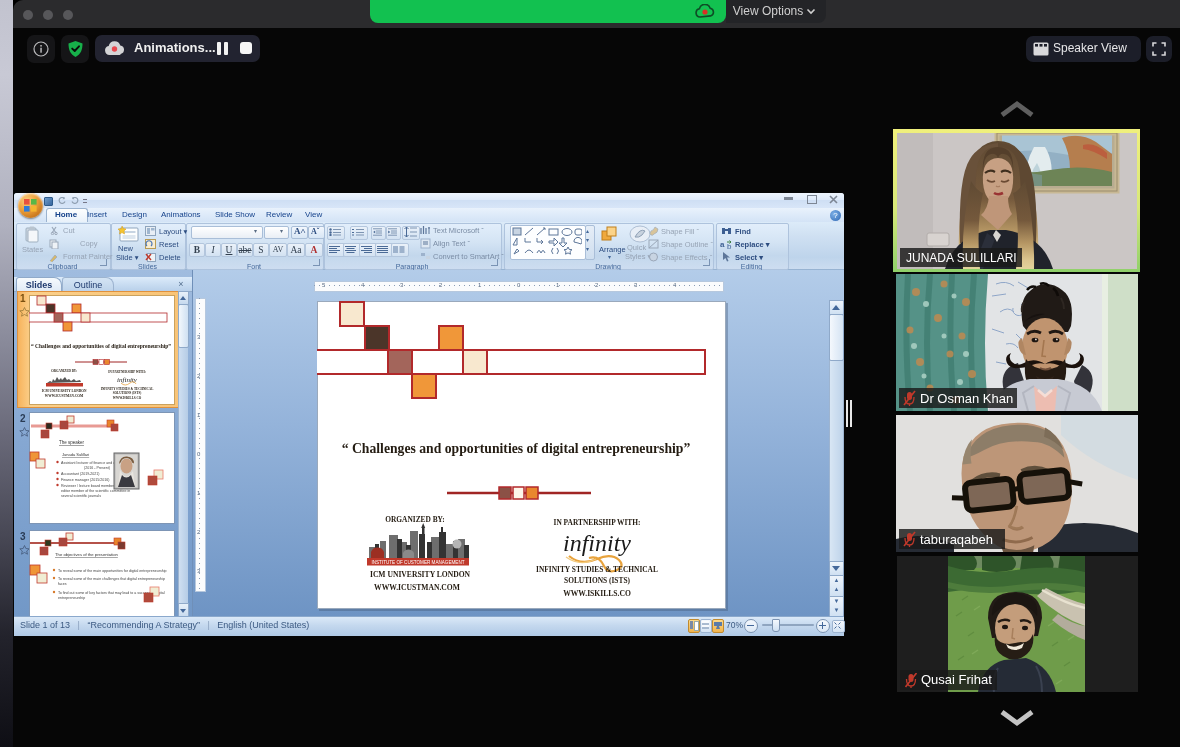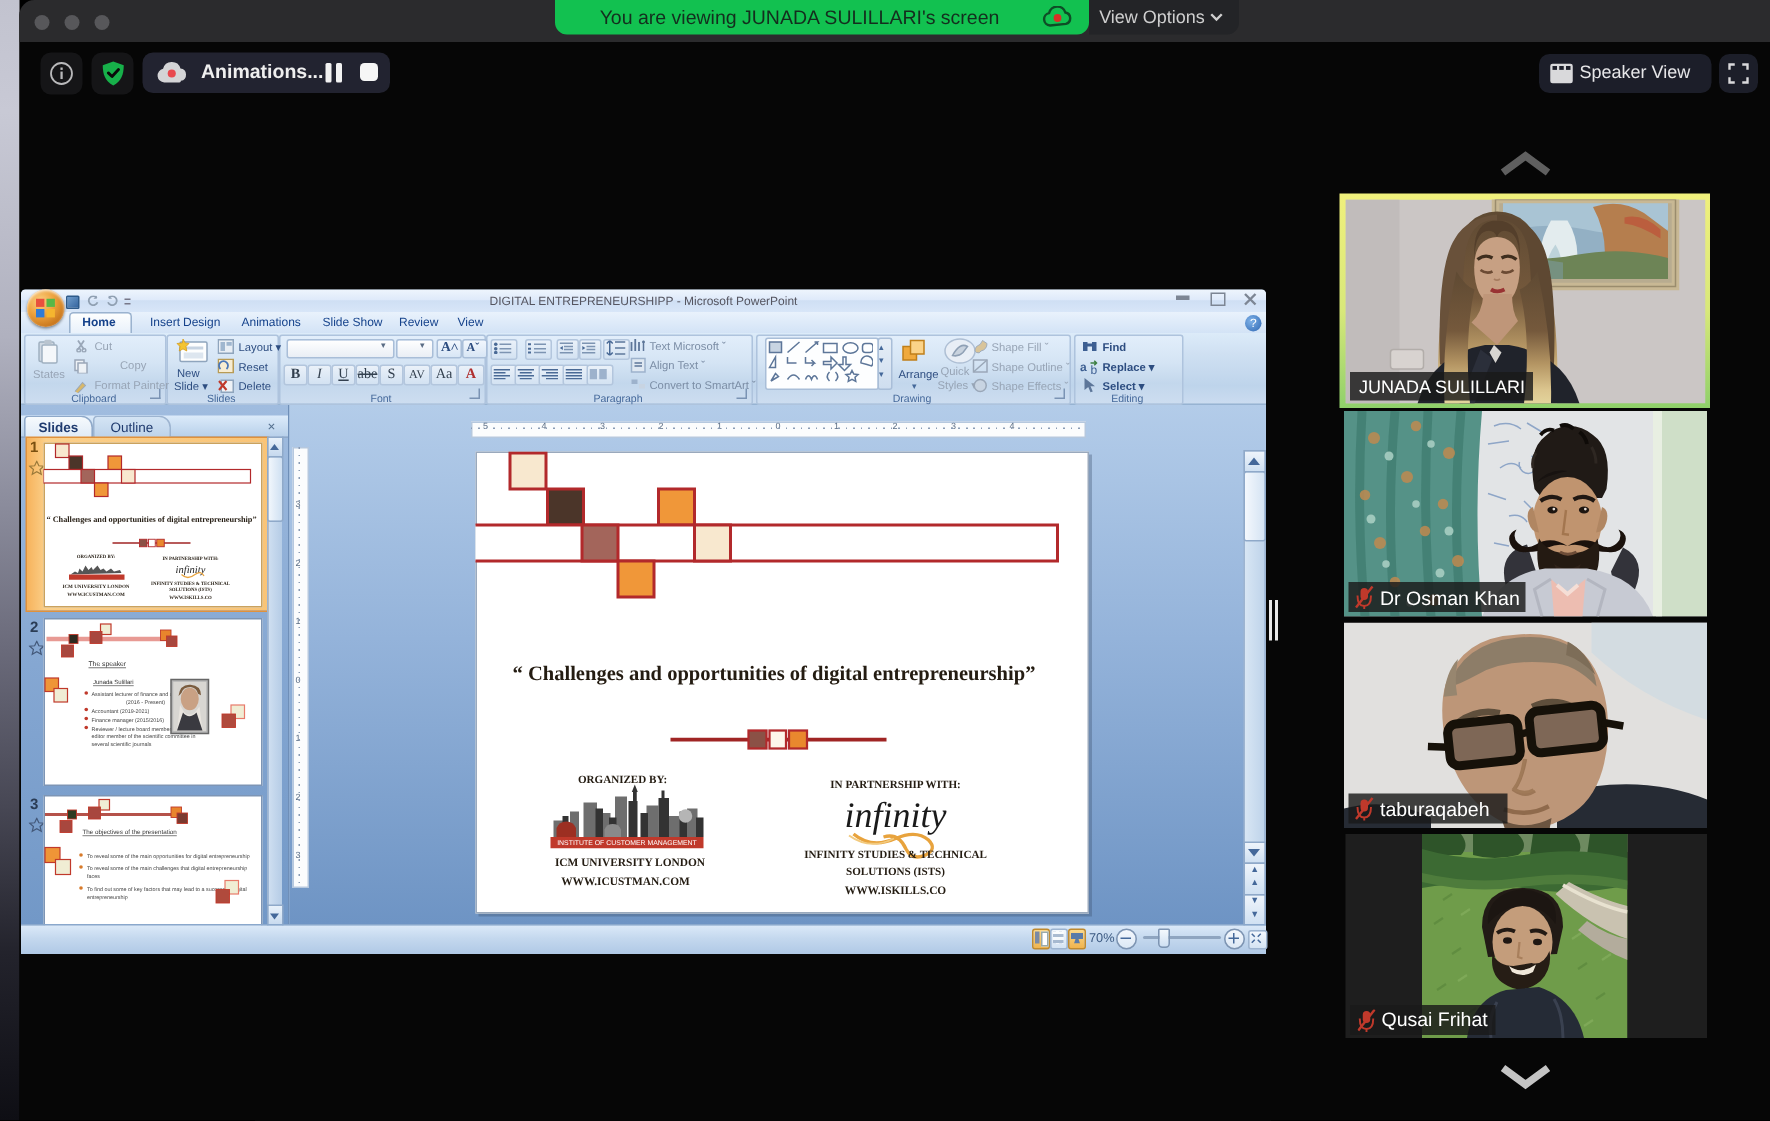--- a/index.html
+++ b/index.html
@@ -14,21 +14,20 @@
   <div class="abs" style="left:0;top:0;width:13px;height:747px;background:linear-gradient(180deg,#c2c3cf 0%,#c8c9d5 10%,#b0b1bf 30%,#8b8c9c 45%,#6a6a7a 58%,#474754 72%,#23232c 85%,#0e0e14 100%);"></div>
 
   <div class="abs" style="left:13px;top:0;width:1167px;height:747px;background:#060606;border-top-left-radius:10px;"></div>
 
   <div class="abs" style="left:13px;top:0;width:1167px;height:28px;background:#2b2b2d;border-top-left-radius:10px;"></div>
   <div class="abs" style="left:23px;top:10px;width:10px;height:10px;border-radius:50%;background:#57575a;"></div>
   <div class="abs" style="left:43px;top:10px;width:10px;height:10px;border-radius:50%;background:#57575a;"></div>
   <div class="abs" style="left:63px;top:10px;width:10px;height:10px;border-radius:50%;background:#57575a;"></div>
 
   <div class="abs" style="left:370px;top:0;width:356px;height:23px;background:#12c150;border-radius:0 0 8px 8px;"></div>
-  <div class="abs" style="left:370px;top:0;width:326px;height:23px;color:#142e1e;font-size:13px;line-height:23px;text-align:center;">You are viewing JUNADA SULILLARI's screen</div>
   <svg class="abs" style="left:694px;top:4px;" width="22" height="16" viewBox="0 0 22 16">
     <path d="M6 13 a4.2 4.2 0 0 1 -0.6 -8.3 a5.6 5.6 0 0 1 10.8 -0.4 a3.9 3.9 0 0 1 0.4 7.6 z" fill="none" stroke="#0e4d26" stroke-width="1.6"></path>
     <circle cx="11" cy="8" r="2.6" fill="#d93025"></circle>
   </svg>
 
   <div class="abs" style="left:726px;top:0;width:100px;height:23px;background:#232427;border-radius:0 0 8px 0;"></div>
   <div class="abs" style="left:728px;top:0;width:80px;height:23px;color:#cfcfcf;font-size:12px;line-height:23px;text-align:center;">View Options</div>
   <svg class="abs" style="left:806px;top:8px;" width="10" height="7" viewBox="0 0 10 7">
       <path d="M1.5 1.5 L5 5 L8.5 1.5" stroke="#cfcfcf" stroke-width="1.6" fill="none"></path>
     </svg>
@@ -67,21 +66,20 @@
   <svg class="abs" style="left:1152px;top:42px;" width="14" height="14" viewBox="0 0 14 14">
     <path d="M1 4.5 V1 H4.5 M9.5 1 H13 V4.5 M13 9.5 V13 H9.5 M4.5 13 H1 V9.5" fill="none" stroke="#d9d9db" stroke-width="1.6"></path>
   </svg>
 
   <div class="abs" style="left:846px;top:400px;width:2px;height:27px;background:#e8e8e8;"></div>
   <div class="abs" style="left:850px;top:400px;width:2px;height:27px;background:#e8e8e8;"></div>
 
   <div id="ppt" class="abs" style="left:14px;top:193px;width:830px;height:442px;background:#bfd3ea;border-radius:3px 3px 0 0;">
 
     <div class="abs" style="left:0;top:0;width:830px;height:15px;background:linear-gradient(180deg,#eef5fd 0%,#dfeafa 45%,#cfdff4 50%,#d8e6f8 100%);border-radius:3px 3px 0 0;border-bottom:1px solid #c0d2e8;"></div>
-    <div class="abs" style="left:200px;top:1px;width:430px;height:13px;font-size:8px;line-height:13px;color:#555560;text-align:center;white-space:nowrap;">DIGITAL ENTREPRENEURSHIPP - Microsoft PowerPoint</div>
 
     <div class="abs" style="left:770px;top:4px;width:9px;height:3px;background:#7d8694;"></div>
     <div class="abs" style="left:793px;top:2px;width:8px;height:7px;border:1.5px solid #7d8694;"></div>
     <svg class="abs" style="left:815px;top:2px;" width="9" height="9" viewBox="0 0 9 9">
         <path d="M1 1 L8 8 M8 1 L1 8" stroke="#7d8694" stroke-width="1.6"></path>
       </svg>
 
     <div class="abs" style="left:30px;top:4px;width:7px;height:7px;background:linear-gradient(135deg,#6f9ccb,#36669f);border:1px solid #2d5a8a;border-radius:1px;"></div>
     <svg class="abs" style="left:44px;top:4px;" width="8" height="7" viewBox="0 0 8 7">
         <path d="M6.5 1.5 A3 3 0 1 0 7 4.5" fill="none" stroke="#90a0b2" stroke-width="1.2"></path>
@@ -98,21 +96,21 @@
     <div class="abs" style="left:4px;top:0px;width:25px;height:25px;border-radius:50%;background:radial-gradient(circle at 9px 8px,#fcd083 0%,#eda23c 40%,#c8761c 75%,#a05510 100%);box-shadow:0 1px 2px rgba(0,0,0,.45), inset 0 1px 2px rgba(255,255,255,.8);"></div>
     <svg class="abs" style="left:10px;top:6px;" width="13" height="13" viewBox="0 0 13 13">
       <rect x="0" y="0" width="5.6" height="5.6" fill="#e8513d"></rect>
         <rect x="7" y="0" width="5.6" height="5.6" fill="#58b747"></rect>
       <rect x="0" y="7" width="5.6" height="5.6" fill="#2f7bd6"></rect>
         <rect x="7" y="7" width="5.6" height="5.6" fill="#f5b52f"></rect>
     </svg>
 
     <div class="abs" style="left:32px;top:15px;width:40px;height:14px;background:linear-gradient(180deg,#fdfefe,#e7f0fa);border:1px solid #9bb3cf;border-bottom:none;border-radius:3px 3px 0 0;"></div>
     <div class="abs" style="left:32px;top:15px;width:40px;height:14px;font-size:8px;line-height:14px;text-align:center;color:#15428b;font-weight:bold;">Home</div>
-    <div class="abs" style="left:73px;top:15px;width:36px;height:14px;font-size:8px;line-height:14px;color:#15428b;margin-left:13px;">Insert</div>
+    <div class="abs" style="left:73px;top:15px;width:36px;height:14px;font-size:8px;line-height:14px;color:#15428b;">Insert</div>
     <div class="abs" style="left:108px;top:15px;width:40px;height:14px;font-size:8px;line-height:14px;color:#15428b;">Design</div>
     <div class="abs" style="left:147px;top:15px;width:50px;height:14px;font-size:8px;line-height:14px;color:#15428b;">Animations</div>
     <div class="abs" style="left:201px;top:15px;width:50px;height:14px;font-size:8px;line-height:14px;color:#15428b;">Slide Show</div>
     <div class="abs" style="left:252px;top:15px;width:40px;height:14px;font-size:8px;line-height:14px;color:#15428b;">Review</div>
     <div class="abs" style="left:291px;top:15px;width:30px;height:14px;font-size:8px;line-height:14px;color:#15428b;">View</div>
 
     <div class="abs" style="left:0;top:29px;width:830px;height:47px;background:linear-gradient(180deg,#dcebf9 0%,#cfe0f2 30%,#bed4eb 75%,#cbdcf0 100%);border-bottom:1px solid #97b3d2;"></div>
 
     <div class="abs" style="left:816px;top:17px;width:11px;height:11px;border-radius:50%;background:radial-gradient(circle at 4px 4px,#7fb2e8,#2d66b2);color:#fff;font-size:8px;line-height:11px;text-align:center;">?</div>
 
@@ -543,20 +541,21 @@
     <div class="abs" style="left:815px;top:107px;width:13px;height:316px;background:linear-gradient(90deg,#d8e6f4,#bed3ea);border:1px solid #9db4d0;"></div>
     <div class="abs" style="left:815px;top:107px;width:13px;height:13px;background:linear-gradient(180deg,#eef4fb,#cfe0f2);border:1px solid #8fa9c9;"></div>
     <div class="abs" style="left:818px;top:112px;width:0;height:0;border-left:4px solid transparent;border-right:4px solid transparent;border-bottom:5px solid #44689a;"></div>
     <div class="abs" style="left:815px;top:121px;width:13px;height:45px;background:linear-gradient(90deg,#f4f8fd,#d4e3f3);border:1px solid #8fa9c9;border-radius:2px;"></div>
     <div class="abs" style="left:815px;top:368px;width:13px;height:13px;background:linear-gradient(180deg,#eef4fb,#cfe0f2);border:1px solid #8fa9c9;"></div>
     <div class="abs" style="left:818px;top:373px;width:0;height:0;border-left:4px solid transparent;border-right:4px solid transparent;border-top:5px solid #44689a;"></div>
     <div class="abs" style="left:815px;top:382px;width:13px;height:20px;background:linear-gradient(180deg,#eef4fb,#cfe0f2);border:1px solid #8fa9c9;font-size:6px;color:#44689a;text-align:center;line-height:9px;">▲<br>▲</div>
     <div class="abs" style="left:815px;top:403px;width:13px;height:20px;background:linear-gradient(180deg,#eef4fb,#cfe0f2);border:1px solid #8fa9c9;font-size:6px;color:#44689a;text-align:center;line-height:9px;">▼<br>▼</div>
 
     <div class="abs" style="left:0;top:423px;width:830px;height:19px;background:linear-gradient(180deg,#dbe9f8 0%,#c4d8ee 45%,#b0c9e6 100%);border-top:1px solid #8aa8cc;"></div>
+    <div class="abs" style="left:6px;top:423px;height:19px;font-size:9px;color:#3c5a82;line-height:19px;white-space:nowrap;">Slide 1 of 13&nbsp;&nbsp;&nbsp;<span style="color:#8aa0bd;">|</span>&nbsp;&nbsp;&nbsp;“Recommending A Strategy”&nbsp;&nbsp;&nbsp;<span style="color:#8aa0bd;">|</span>&nbsp;&nbsp;&nbsp;English (United States)</div>
 
     <div class="abs" style="left:674px;top:426px;width:10px;height:12px;background:linear-gradient(180deg,#fbd98b,#f0b44e);border:1px solid #c08a2e;border-radius:2px;"></div>
     <div class="abs" style="left:676px;top:428px;width:2.5px;height:8px;background:#7a8aa5;"></div>
       <div class="abs" style="left:679.5px;top:428px;width:3.5px;height:8px;background:#fff;border:0.5px solid #9aa;"></div>
     <div class="abs" style="left:686px;top:426px;width:10px;height:12px;background:linear-gradient(180deg,#f4f8fd,#d4e3f3);border:1px solid #9db4d0;border-radius:2px;"></div>
     <div class="abs" style="left:688px;top:428px;width:7px;height:8px;background:repeating-linear-gradient(0deg,#8fa5c0 0 2px,#fff 2px 4px),repeating-linear-gradient(90deg,#8fa5c0 0 2px,#fff 2px 4px);opacity:.7;"></div>
     <div class="abs" style="left:698px;top:426px;width:10px;height:12px;background:linear-gradient(180deg,#fbd98b,#f0b44e);border:1px solid #c08a2e;border-radius:2px;"></div>
     <svg class="abs" style="left:700px;top:428px;" width="8" height="8" viewBox="0 0 8 8">
         <path d="M0 1 h8 v4 h-3 l1 3 h-4 l1 -3 h-3 z" fill="#5a7ba8"></path>
       </svg>

